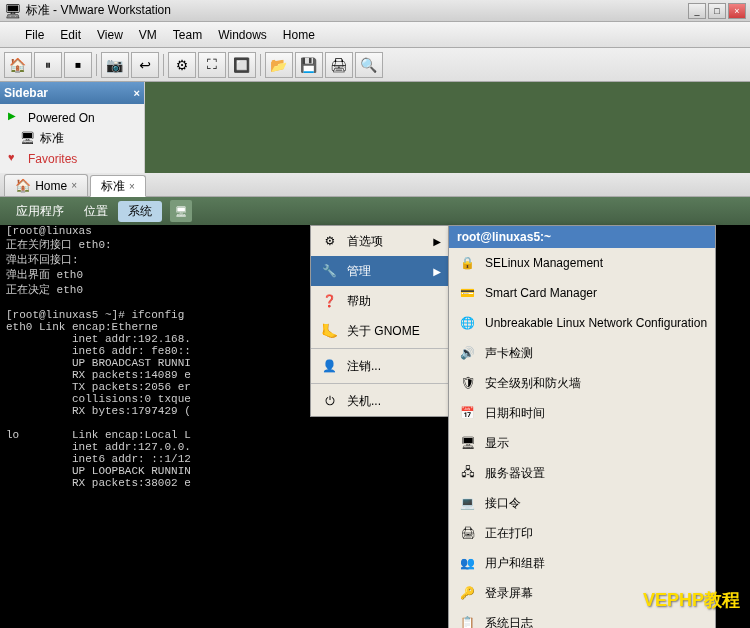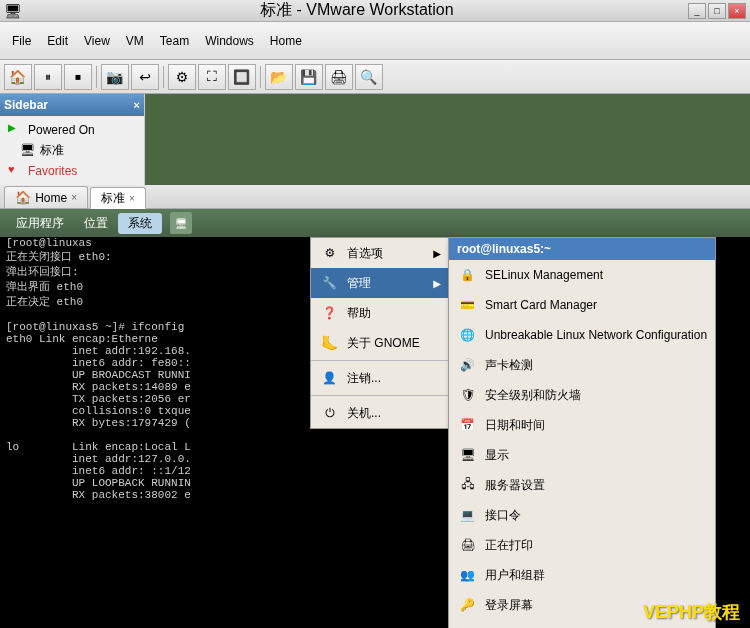--- a/index.html
+++ b/index.html
@@ -7,38 +7,38 @@
 
     
     .title-bar {
       height: 22px;
       background: linear-gradient(to bottom, #e8e8e8, #d0d0d0);
       display: flex;
       align-items: center;
       padding: 0 4px;
       border-bottom: 1px solid #aaa;
     }
-    .title-bar-text { font-size: 16px; color: #000; flex: 1; text-align: center; }
+    .title-bar-text { font-size: 12px; color: #000; flex: 1; }
     .title-bar-buttons { display: flex; gap: 2px; }
     .title-bar-btn {
       width: 18px; height: 16px;
       background: linear-gradient(to bottom, #f0f0f0, #d0d0d0);
       border: 1px solid #999;
       font-size: 9px;
       display: flex; align-items: center; justify-content: center;
       cursor: pointer;
     }
 
     
     .menu-bar {
-      height: 38px;
+      height: 26px;
       background: linear-gradient(to bottom, #f5f5f5, #e0e0e0);
       display: flex;
       align-items: center;
-      padding: 0 4px;
+      padding: 0 17px;
       border-bottom: 1px solid #aaa;
       font-size: 12px;
     }
     .menu-item {
       padding: 2px 8px;
       cursor: pointer;
       border-radius: 2px;
     }
 
     

